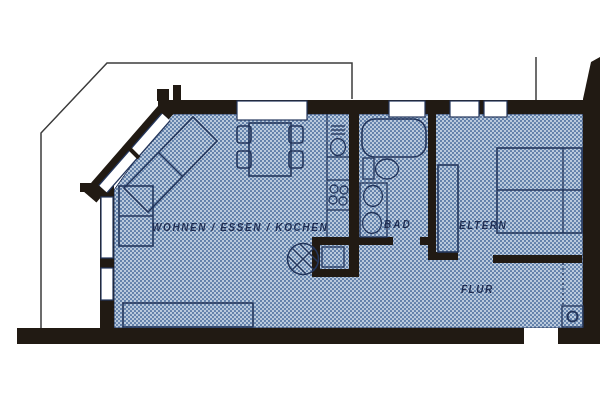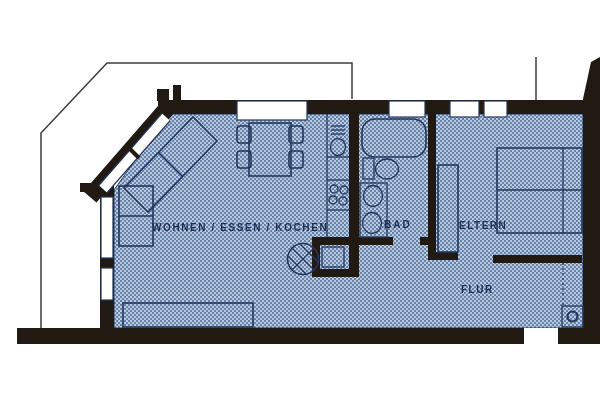--- a/index.html
+++ b/index.html
@@ -1,16 +1,16 @@
 <!DOCTYPE html>
 <html><head>
 <meta charset="utf-8">
 <style>
   html,body{margin:0;padding:0;background:#ffffff;}
-  .stage{width:600px;height:400px;position:relative;background:#ffffff;overflow:hidden;}
+  .stage{width:600px;height:400px;position:relative;background:#ffffff;overflow:hidden;font-style:italic;}
   .wall{fill:#211a13;stroke:none;}
   .wallLine{stroke:#211a13;}
   .furn{fill:none;stroke:#24365c;stroke-width:1.6;}
   .thin{fill:none;stroke:#24365c;stroke-width:1.3;}
   .win{fill:#ffffff;stroke:#24365c;stroke-width:1.2;}
   .outline{fill:none;stroke:#3d3d3d;stroke-width:1.5;}
   .lbl{fill:#1f2d52;font-family:"Liberation Sans",sans-serif;font-weight:bold;}
 </style>
 </head>
 <body>

